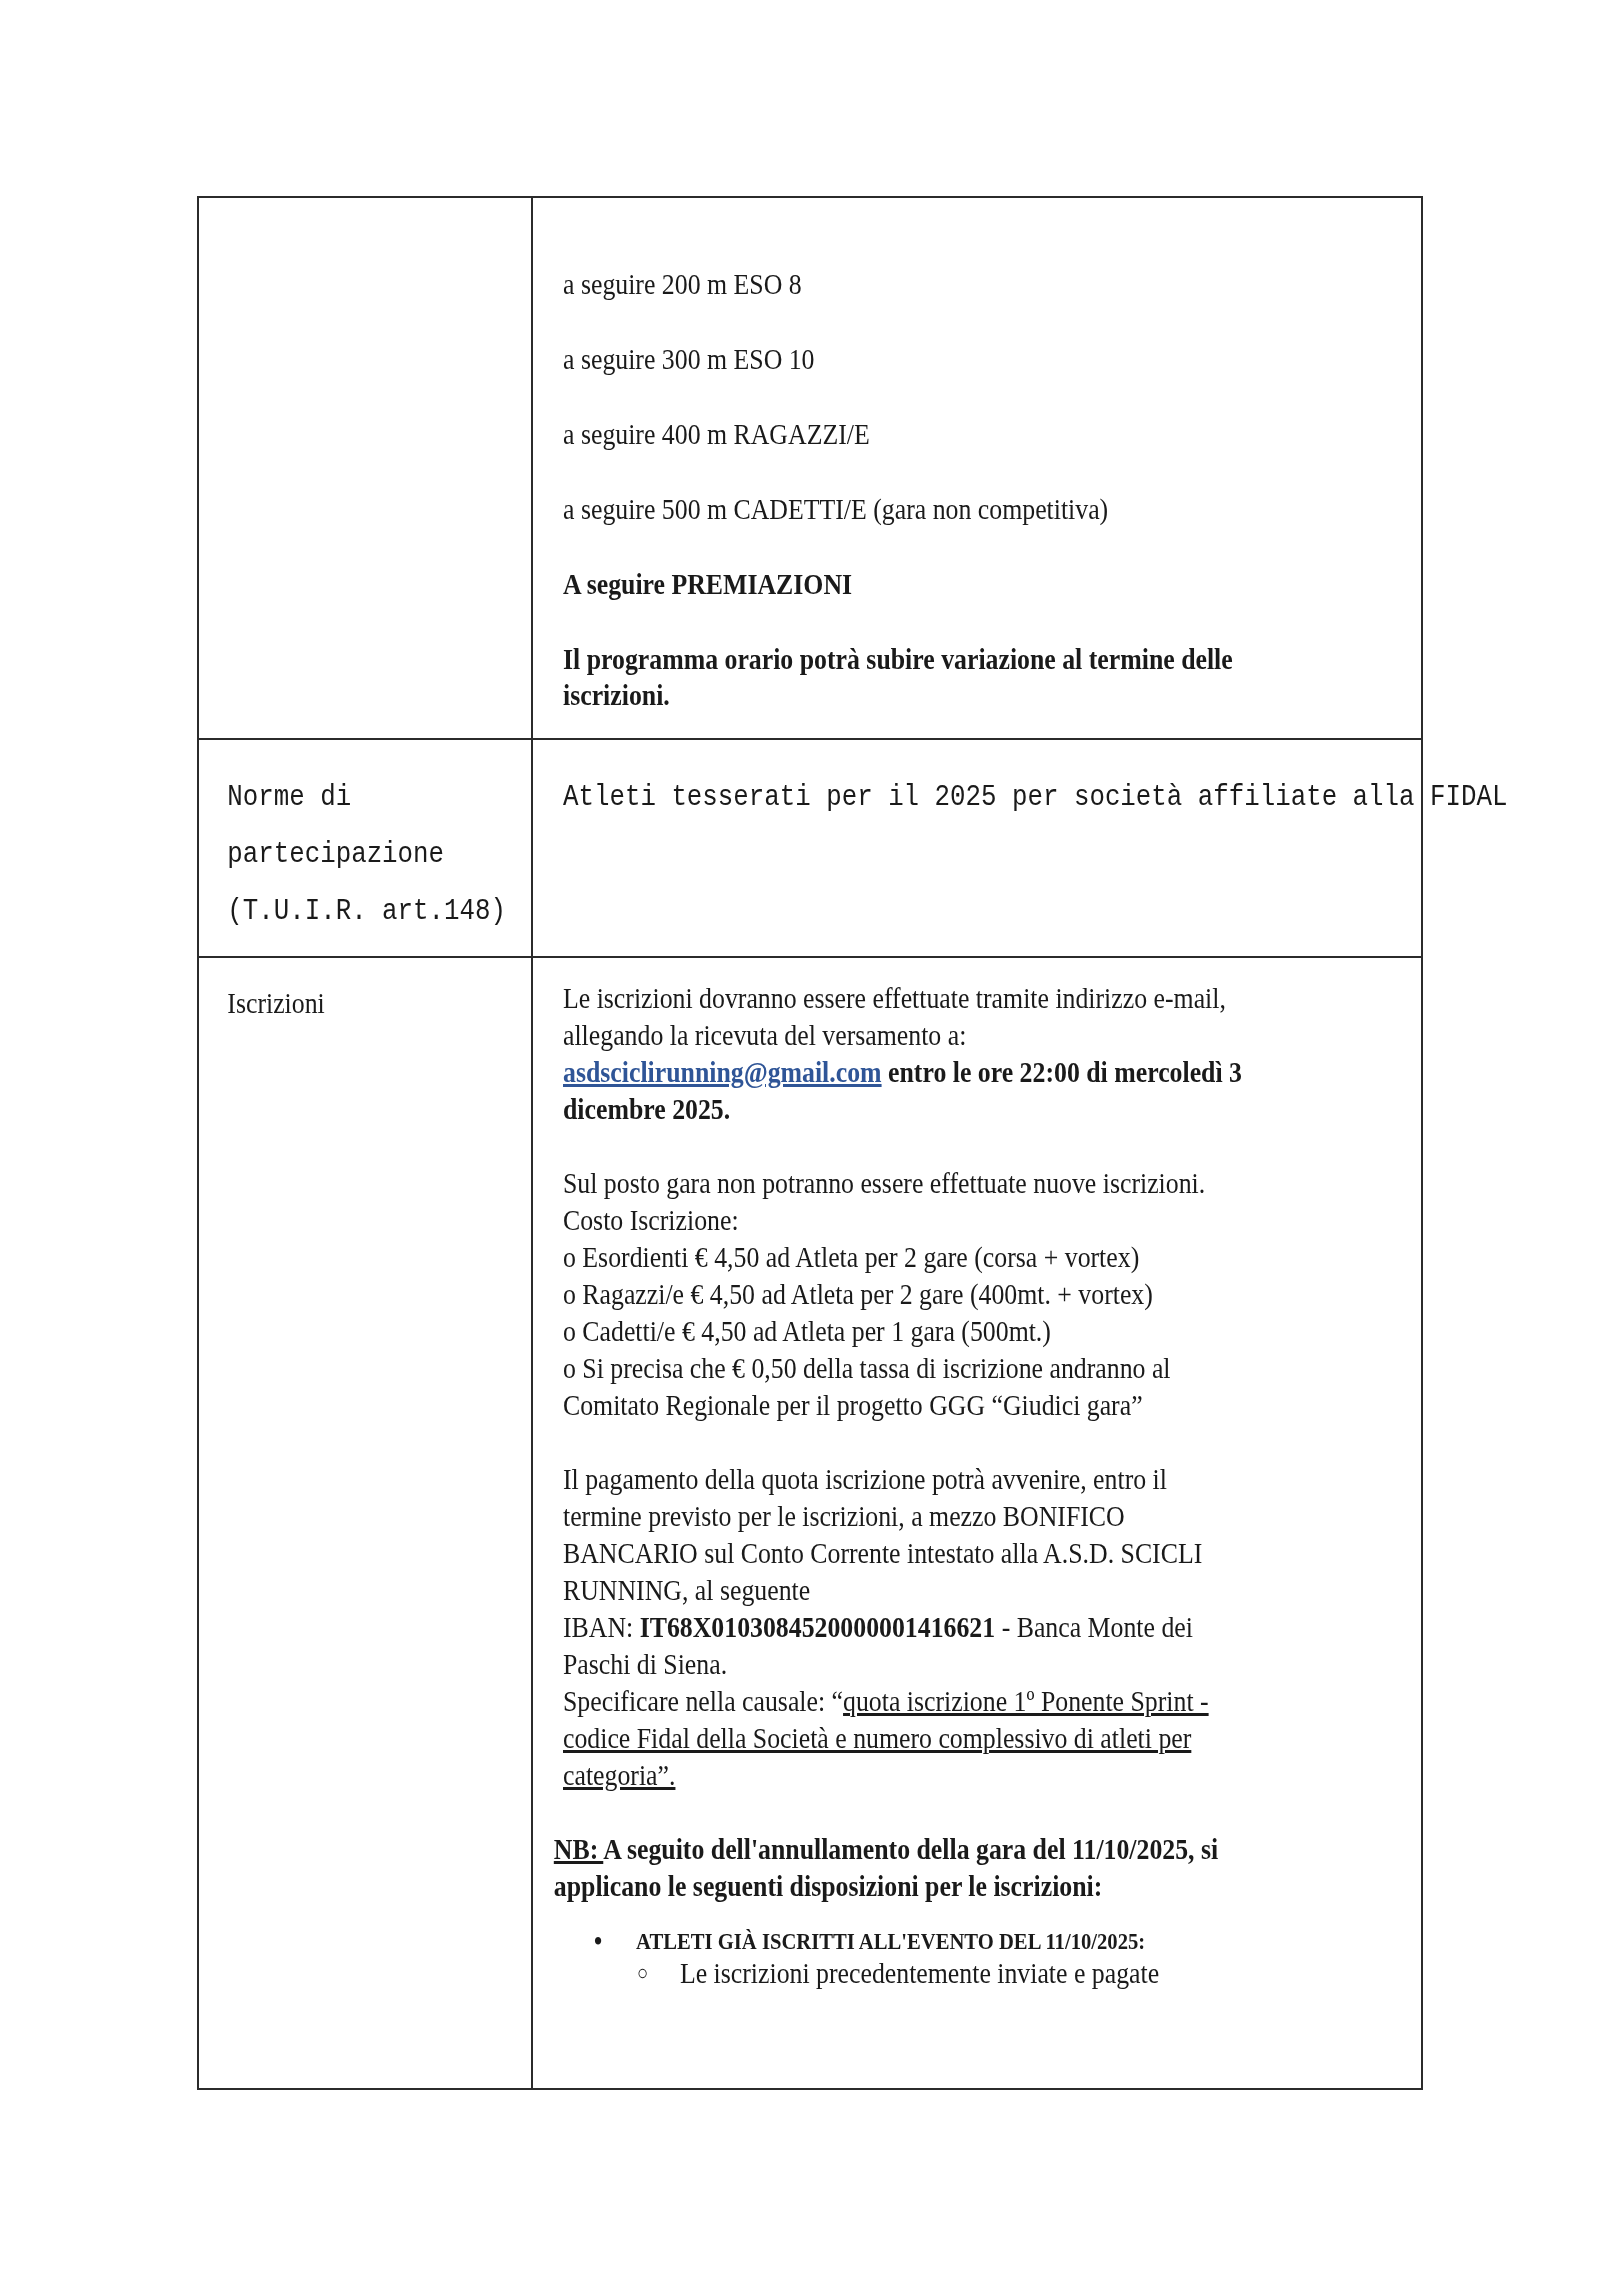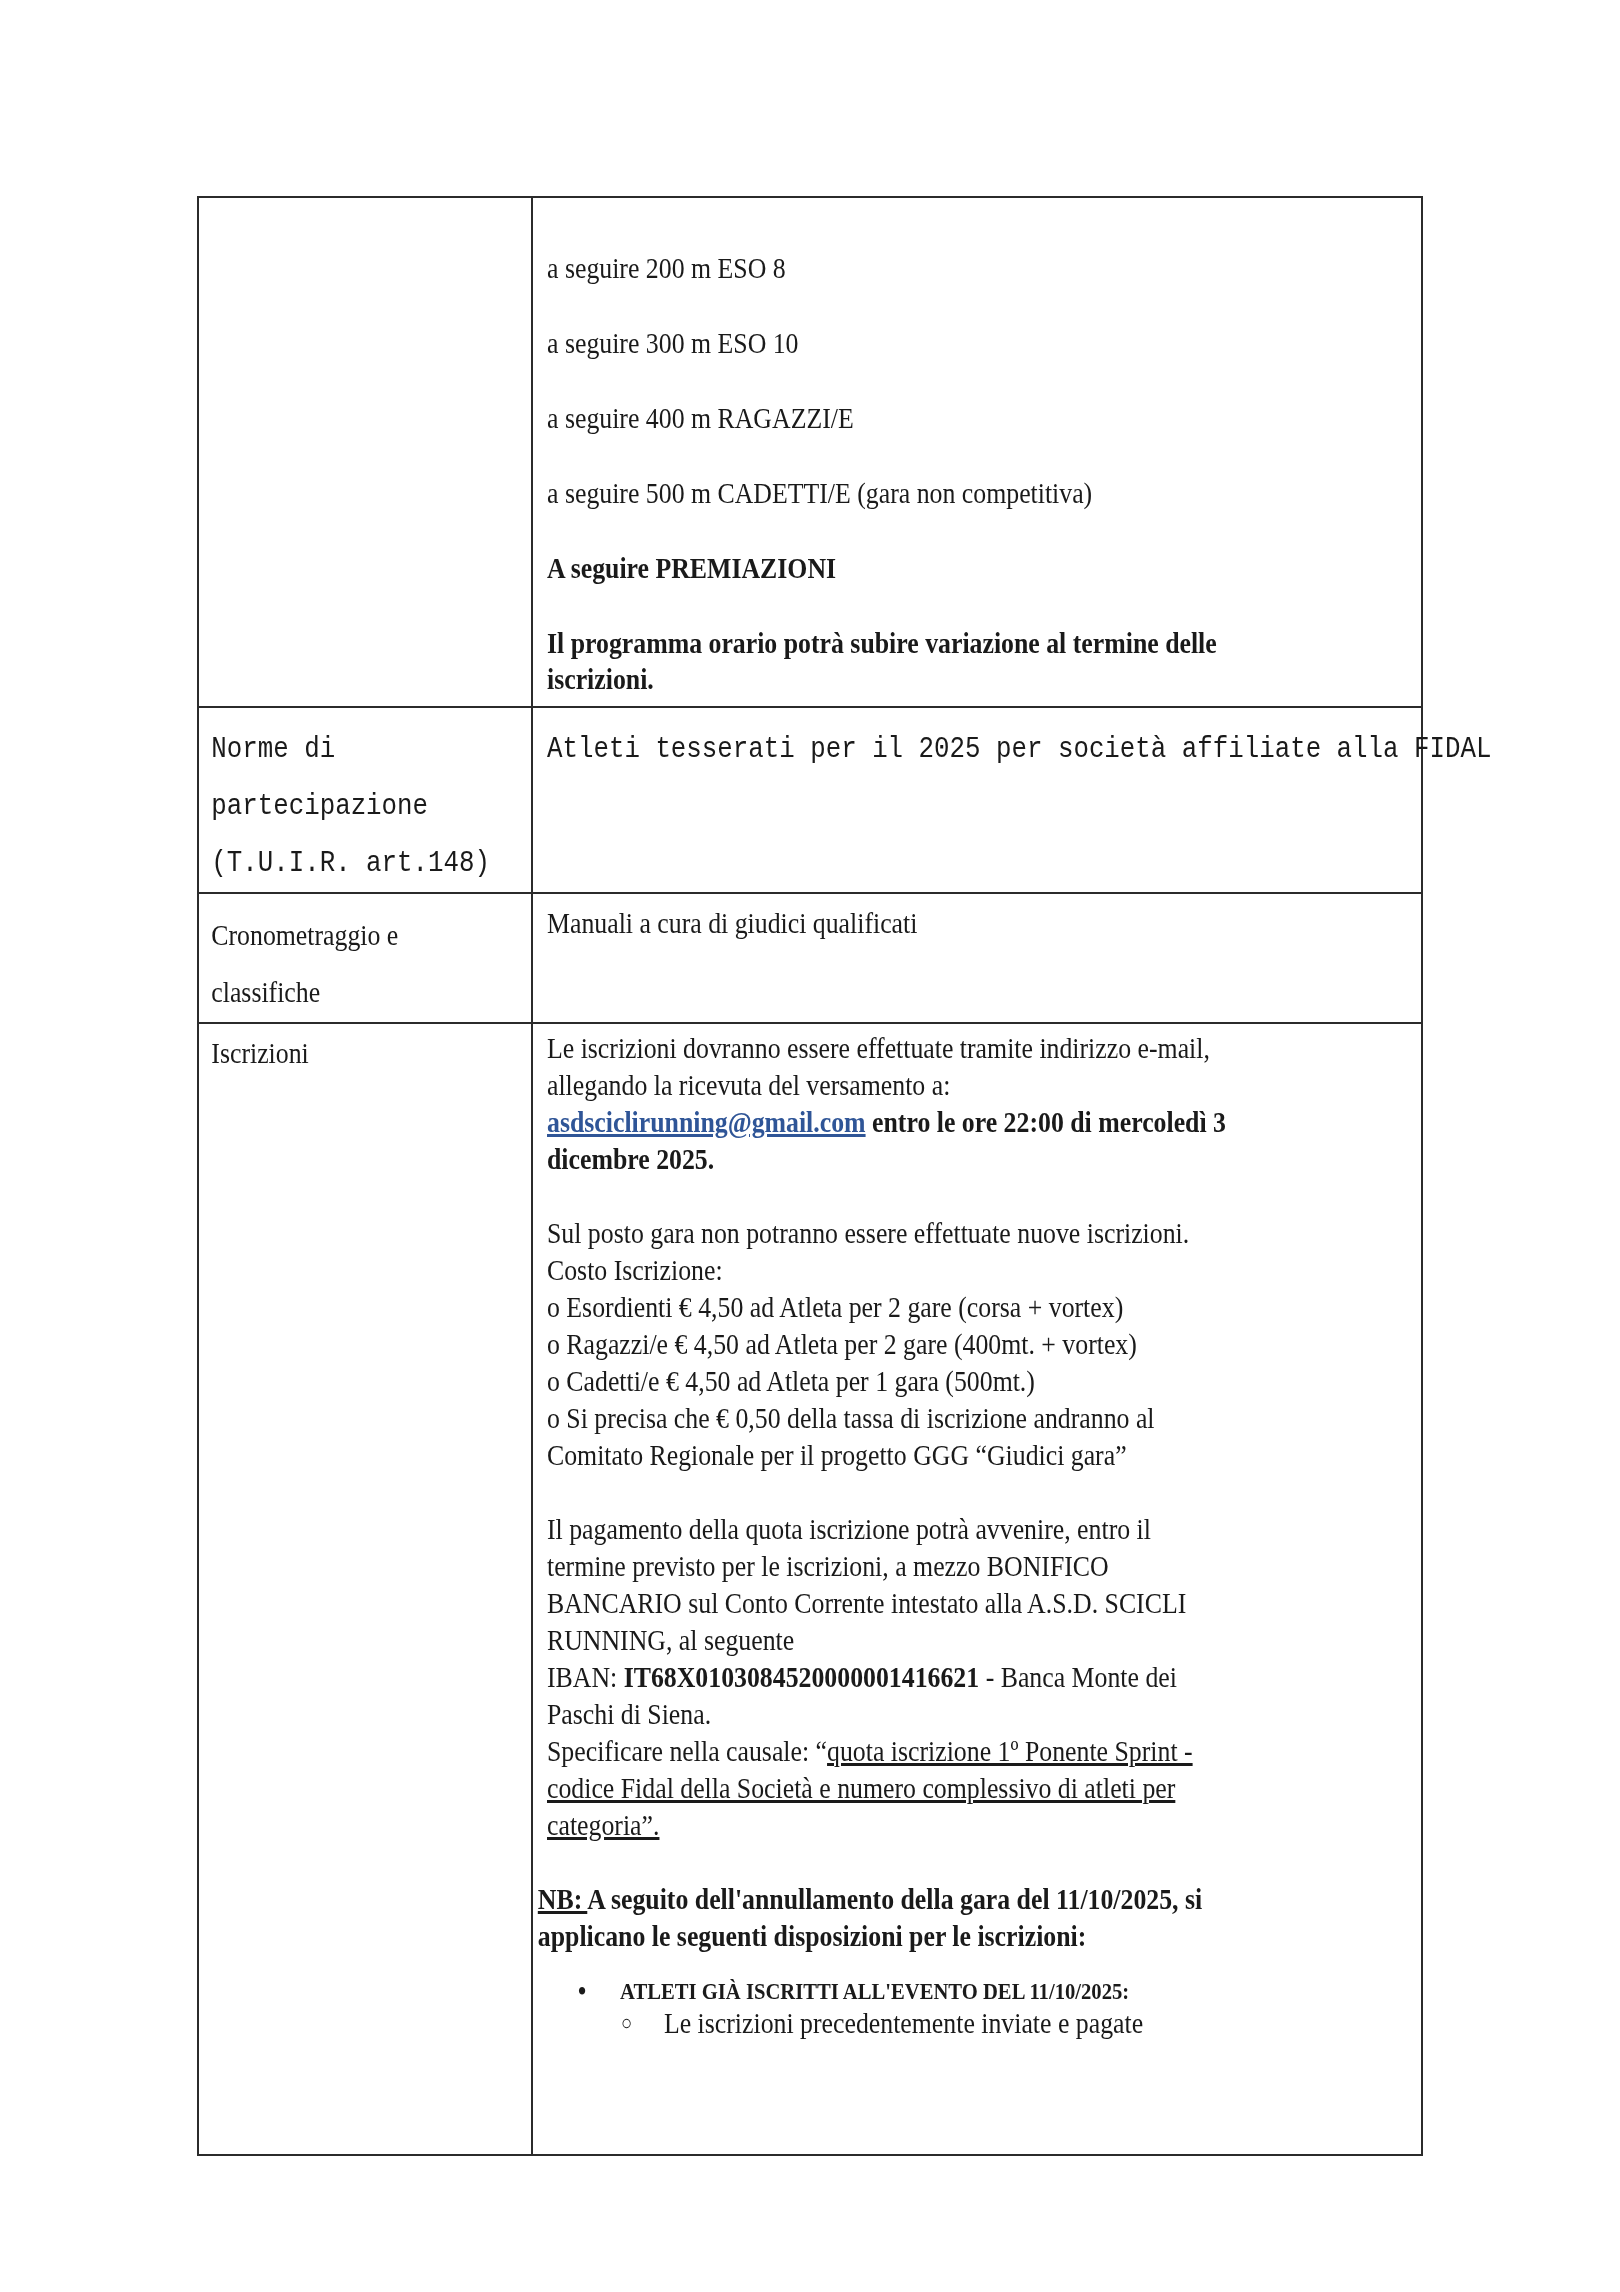--- a/index.html
+++ b/index.html
@@ -6,21 +6,21 @@
     body {
       width: 1620px; height: 2293px; position: relative; overflow: hidden;
       font-family: "Liberation Serif", "DejaVu Serif", serif;
       color: #1a1a1a;
     }
     .page-table {
       position: absolute; left: 197px; top: 196px; width: 1224px;
       border-collapse: collapse; table-layout: fixed;
     }
     .page-table td {
-      border: 2.7px solid #2b2b2b; vertical-align: top; padding: 0;
+      border: 2.7px solid #2b2b2b; vertical-align: top; padding: 16px;
     }
     .col-left { width: 334px; }
     .col-right { width: 890px; }
     .lbl {
       font-size: 30px; line-height: 57px; padding: 12.5px 0 0 14.3px;
       transform: scaleX(0.86); transform-origin: left top; white-space: nowrap;
     }
     .rc { padding: 0 0 0 14.3px; font-size: 30px; }
     .cond { transform: scaleX(0.86); transform-origin: left top; white-space: nowrap; }
     .p1 { line-height: 36px; margin: 0; }
@@ -77,33 +77,20 @@
         <div>partecipazione</div>
         <div>(T.U.I.R. art.148)</div>
       </div>
     </td>
     <td>
       <div class="rc">
             <div class="cond">Atleti tesserati per il 2025 per società affiliate alla FIDAL</div>
           </div>
     </td>
   </tr>
-  <tr class="row3">
-    <td>
-      <div class="lbl">
-        <div>Cronometraggio e</div>
-        <div>classifiche</div>
-      </div>
-    </td>
-    <td>
-      <div class="rc">
-            <div class="cond">Manuali a cura di giudici qualificati</div>
-          </div>
-    </td>
-  </tr>
   <tr class="row4">
     <td>
       <div class="lbl" style="line-height:39px;padding-top:9px;">
         <div>Iscrizioni</div>
       </div>
     </td>
     <td>
       <div class="rc">
         <div class="cond">
           <div>Le iscrizioni dovranno essere effettuate tramite indirizzo e-mail,</div>

